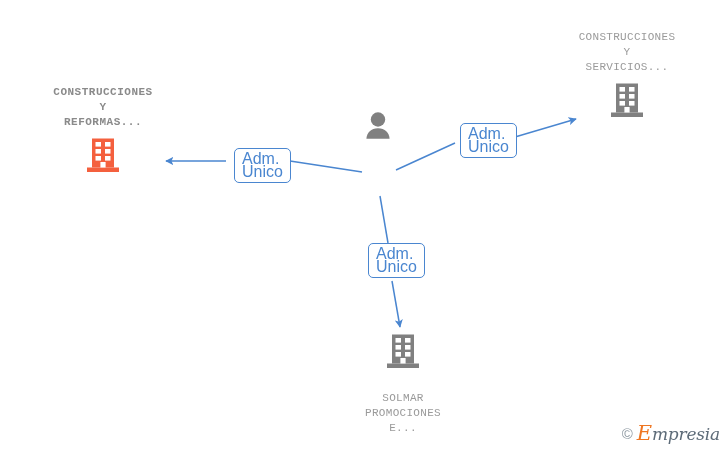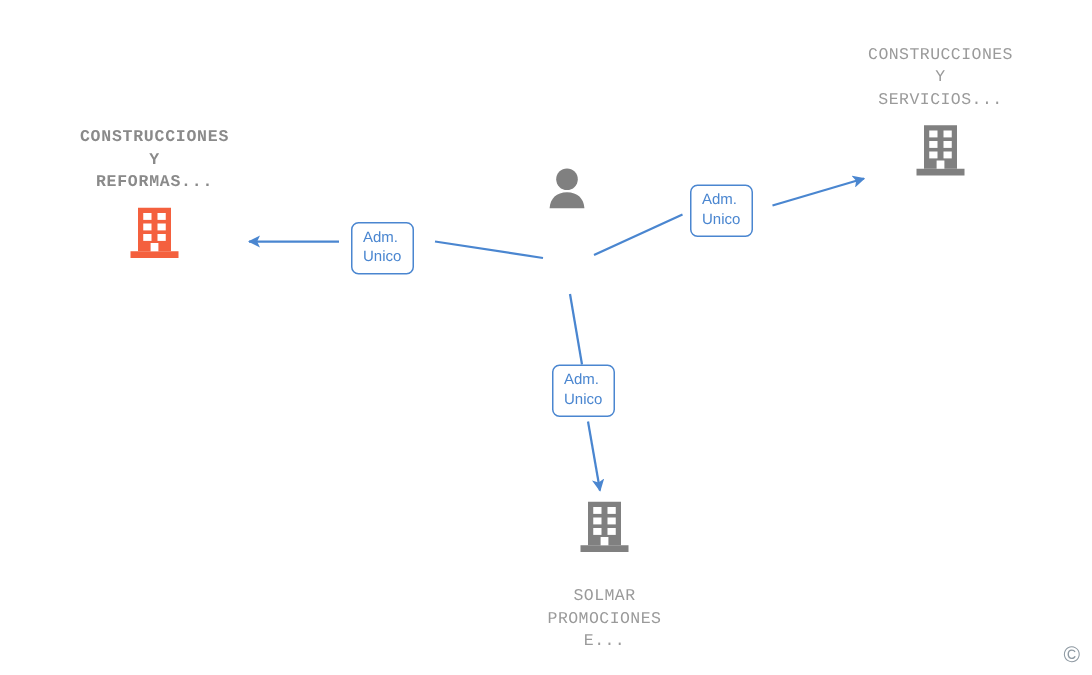--- a/index.html
+++ b/index.html
@@ -56,21 +56,21 @@
     align-items: flex-end;
   }
 
   
   .edge-label {
     position: absolute;
     background: #ffffff;
     border: 1.4px solid #4a86d0;
     border-radius: 5px;
     color: #4a86d0;
-    font-size: 10px;
+    font-size: 16px;
     line-height: 13px;
     padding: 3px 7px 4px 7px;
     text-align: left;
     white-space: pre-line;
     box-sizing: border-box;
   }
 
   
   #watermark {
     position: absolute;
@@ -199,15 +199,16 @@
 Unico</div>
 
   <div class="edge-label" style="left:460px; top:123px;">Adm.
 Unico</div>
 
   <div class="edge-label" style="left:368px; top:243px;">Adm.
 Unico</div>
 
   <div id="watermark">
     <span class="copy">©</span>
+    <span class="brand"><span class="cap">E</span><span>mpresia</span></span>
   </div>
 
 </div>
 
 </body></html>

